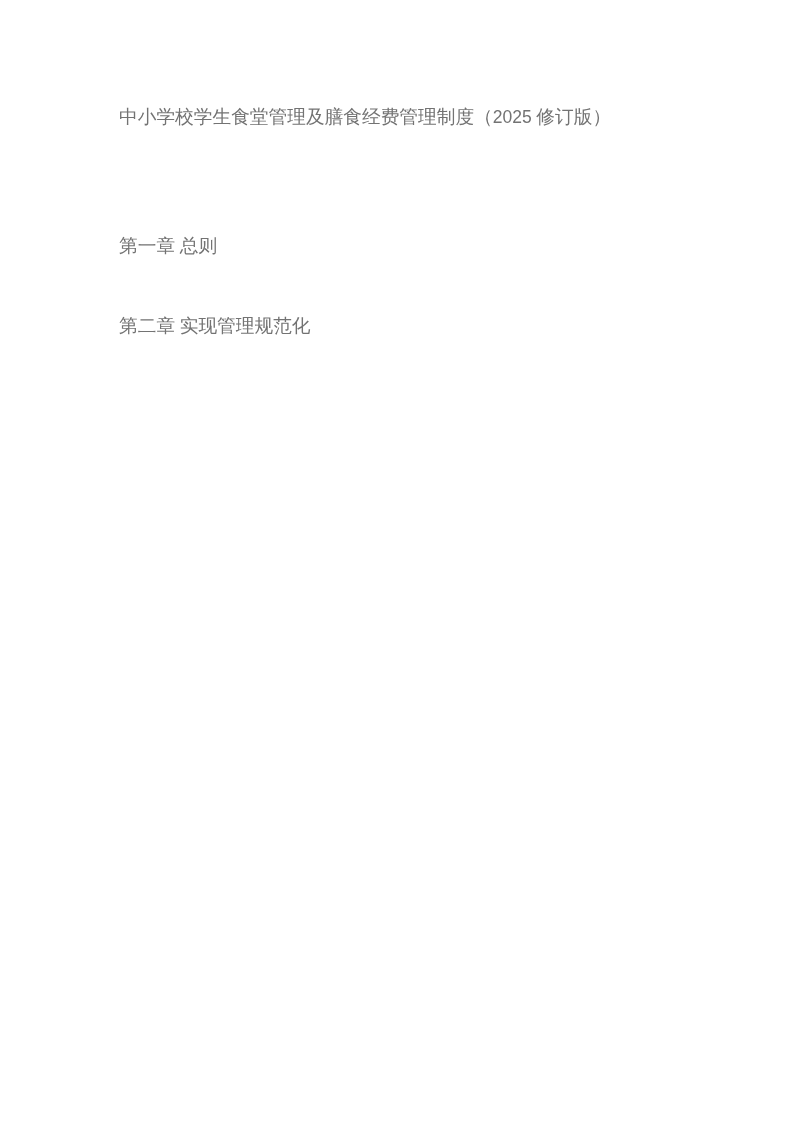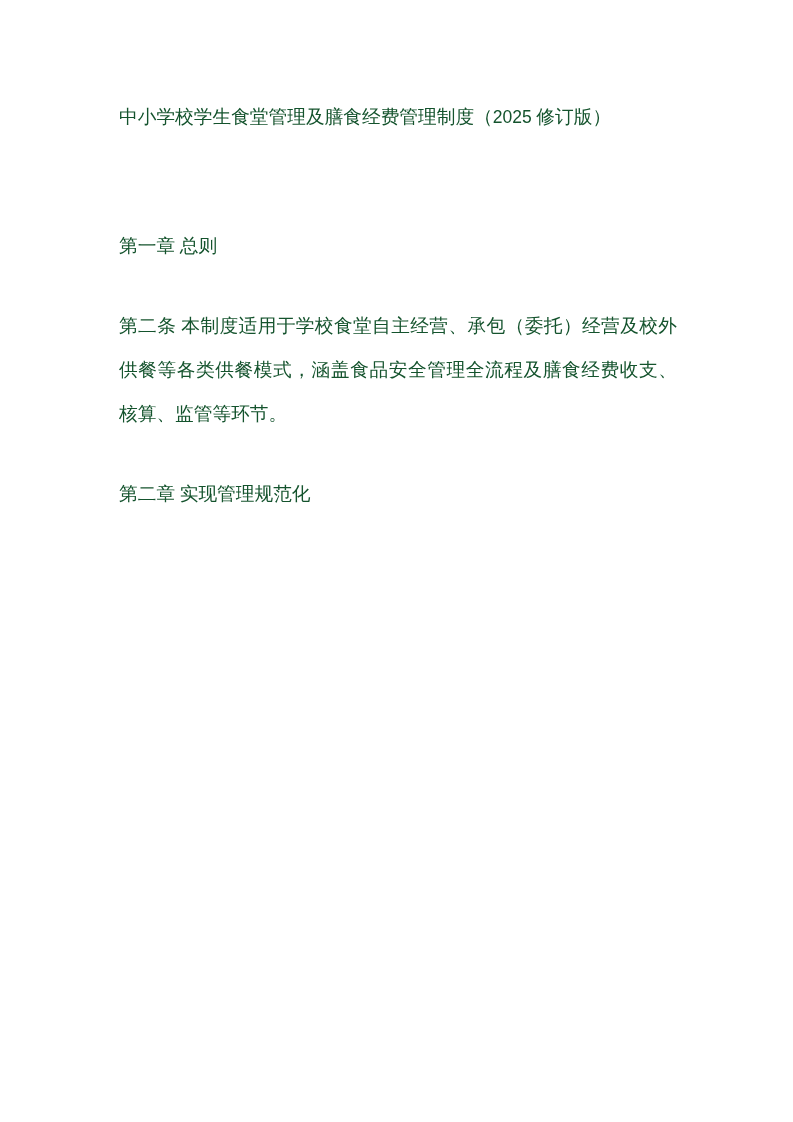--- a/index.html
+++ b/index.html
@@ -9,21 +9,21 @@
   }
   .page {
     position: relative;
     width: 793px;
     height: 1122px;
     margin: 0 auto;
     background: #ffffff;
     box-sizing: border-box;
     padding: 95px 116px 0 119px;
     font-family: "Liberation Serif", "DejaVu Serif", serif;
-    color: #14532d;
+    color: #737373;
     overflow: hidden;
   }
   .block {
     margin: 0 0 36px 0;
     font-size: 18.7px;
     line-height: 44px;
     font-weight: normal;
     text-align: justify;
     word-break: normal;
   }
@@ -38,19 +38,18 @@
 </style>
 </head>
 <body>
 
 <div class="page">
   <p class="block doc-title">中小学校学生食堂管理及膳食经费管理制度（<span class="num">2025</span> 修订版）</p>
 
   <p class="block chapter">第一章 总则</p>
 
 
-  <p class="block article">第二条 本制度适用于学校食堂自主经营、承包（委托）经营及校外供餐等各类供餐模式，涵盖食品安全管理全流程及膳食经费收支、核算、监管等环节。</p>
 
 
   <p class="block chapter">第二章 实现管理规范化</p>
 
 
 </div>
 
 </body></html>

